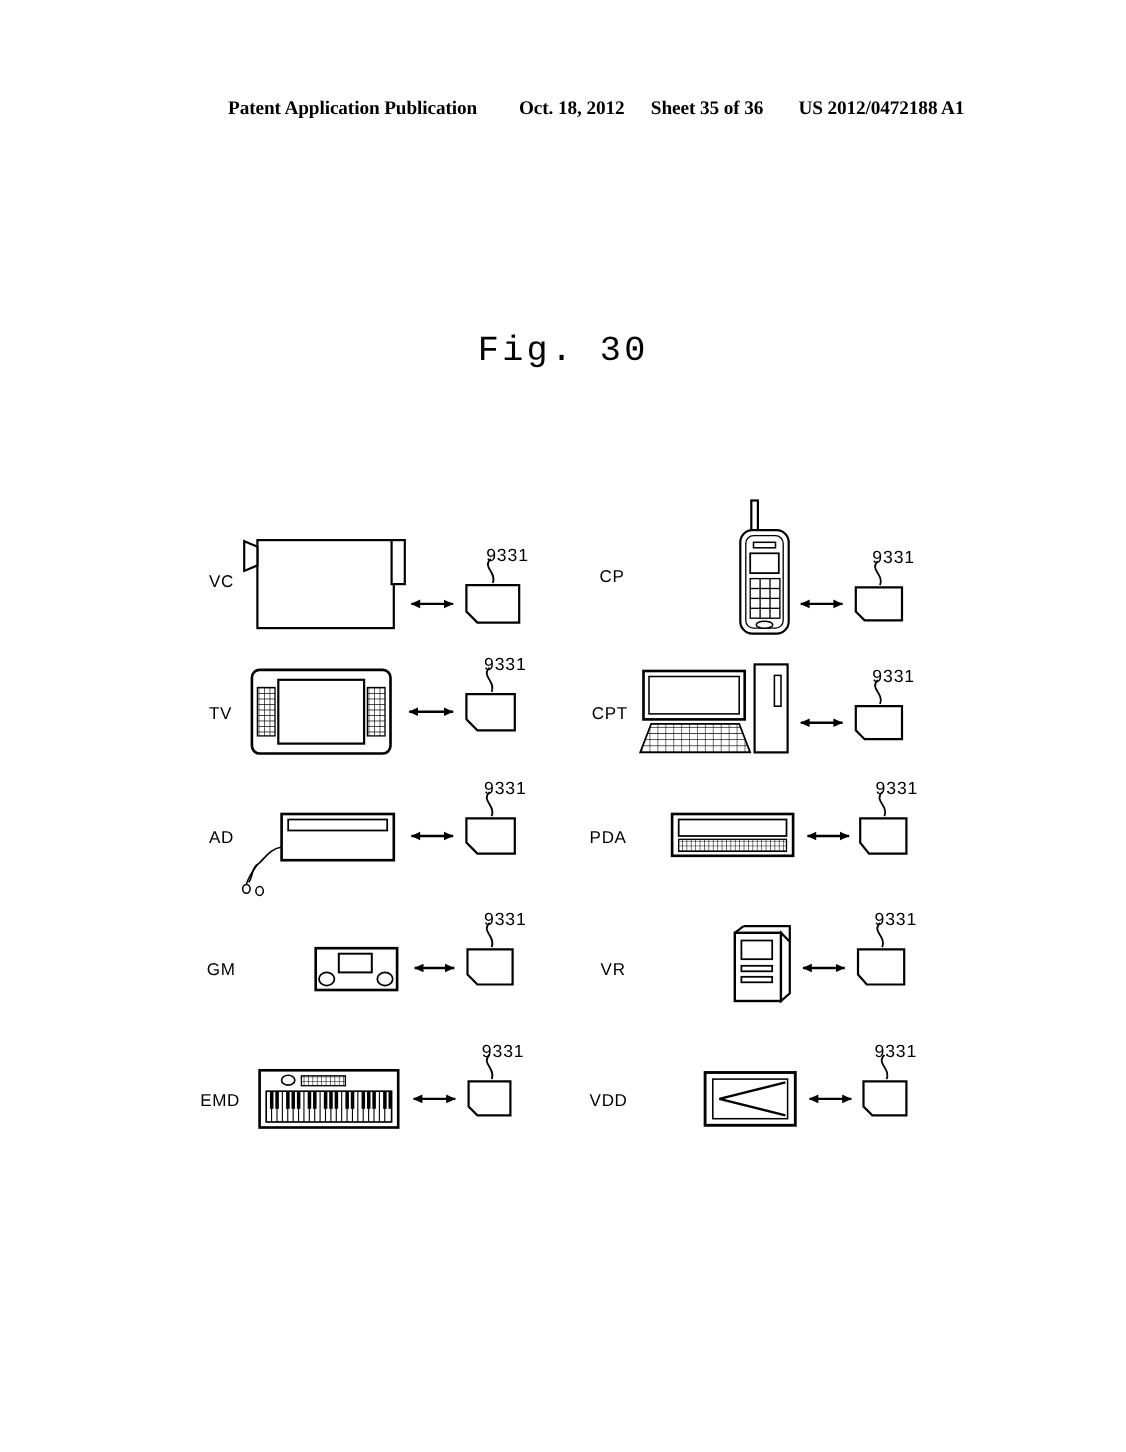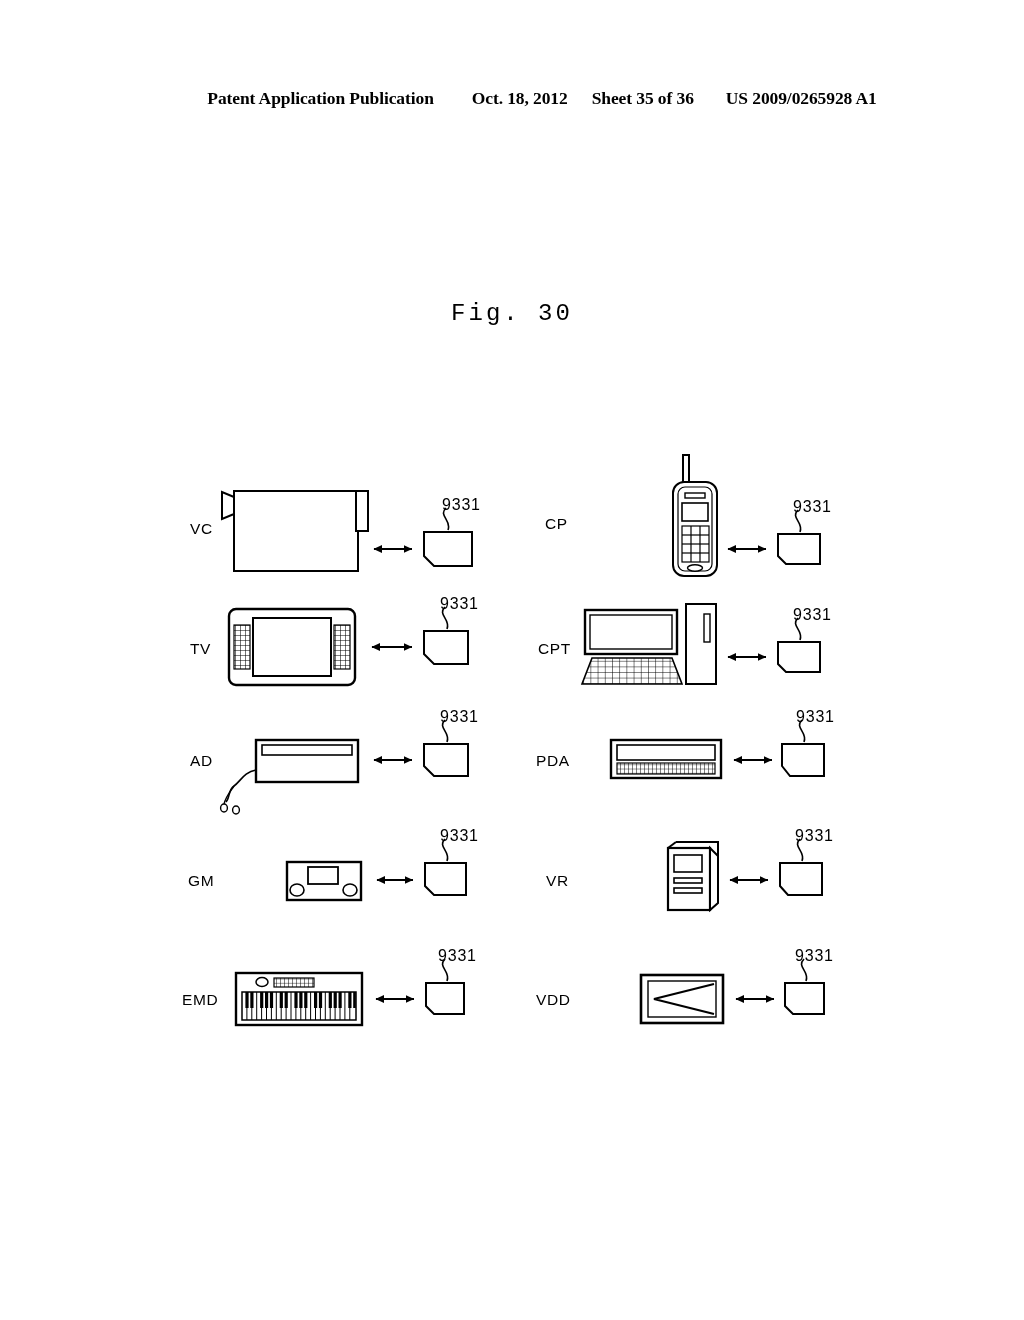--- a/index.html
+++ b/index.html
@@ -38,21 +38,21 @@
   .pub-header .seg-sheet { margin-right: 32px; }
 
   
   .fig-title {
     position: absolute;
     top: 300px;
     left: 0;
     width: 1024px;
     text-align: center;
     font-family: "Liberation Mono", monospace;
-    font-size: 24px;
+    font-size: 32px;
     letter-spacing: 3px;
   }
 
   
   #diagram {
     position: absolute;
     top: 0;
     left: 0;
     width: 1024px;
     height: 1320px;
@@ -68,21 +68,21 @@
     letter-spacing: 0.8px;
   }
 </style>
 </head>
 <body>
 
 <div class="pub-header">
   <span class="seg-pub">Patent Application Publication</span>
   <span class="seg-date">Oct. 18, 2012</span>
   <span class="seg-sheet">Sheet 35 of 36</span>
-  <span class="seg-num">US 2009/0265928 A1</span>
+  <span class="seg-num">US 2012/0472188 A1</span>
 </div>
 
 <div class="fig-title">Fig.  30</div>
 
 <svg id="diagram" viewBox="0 0 1024 1320">
   <defs>
 
     <marker id="ahR" markerWidth="9" markerHeight="9" refX="8.4" refY="4.5" orient="auto" markerUnits="userSpaceOnUse">
       <path d="M0,0.6 L8.6,4.5 L0,8.4 Z" fill="#000"></path>
     </marker>

